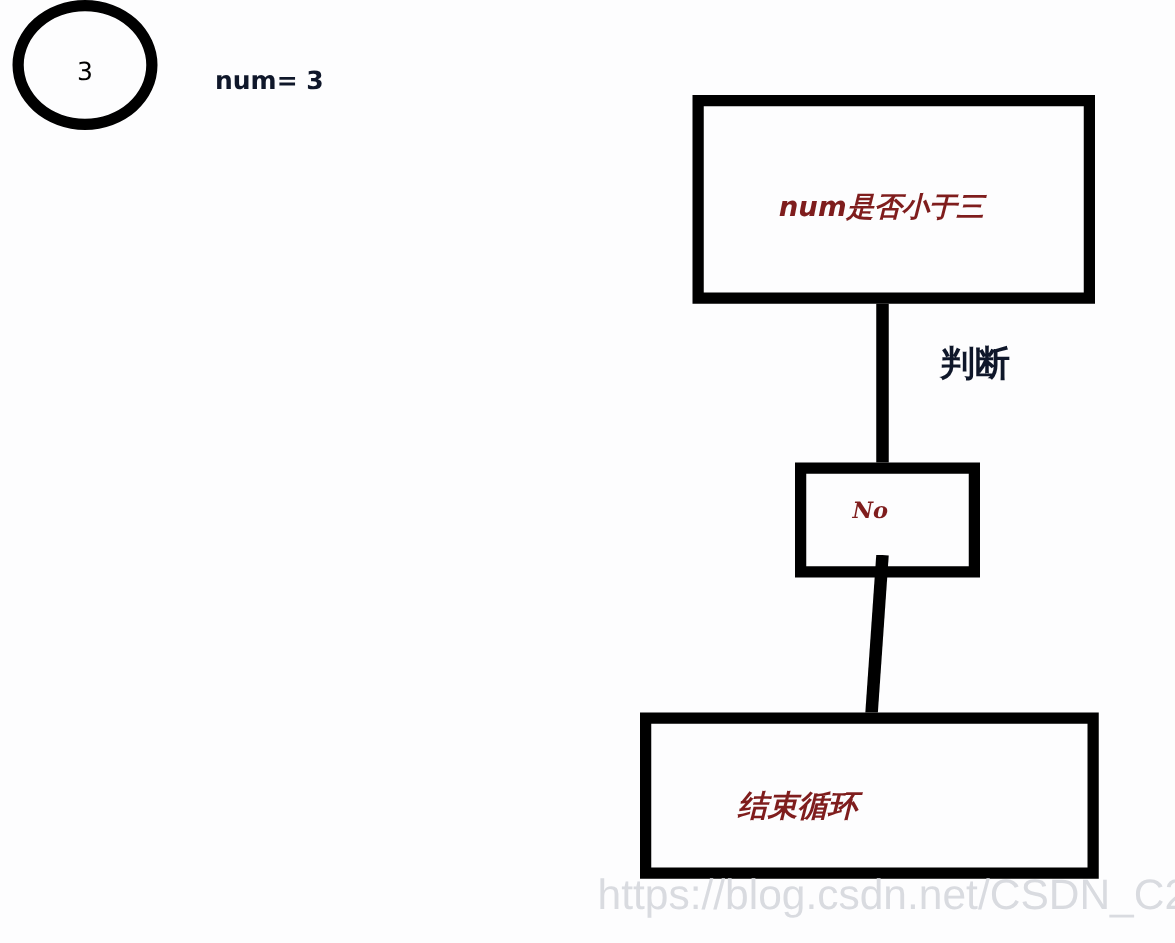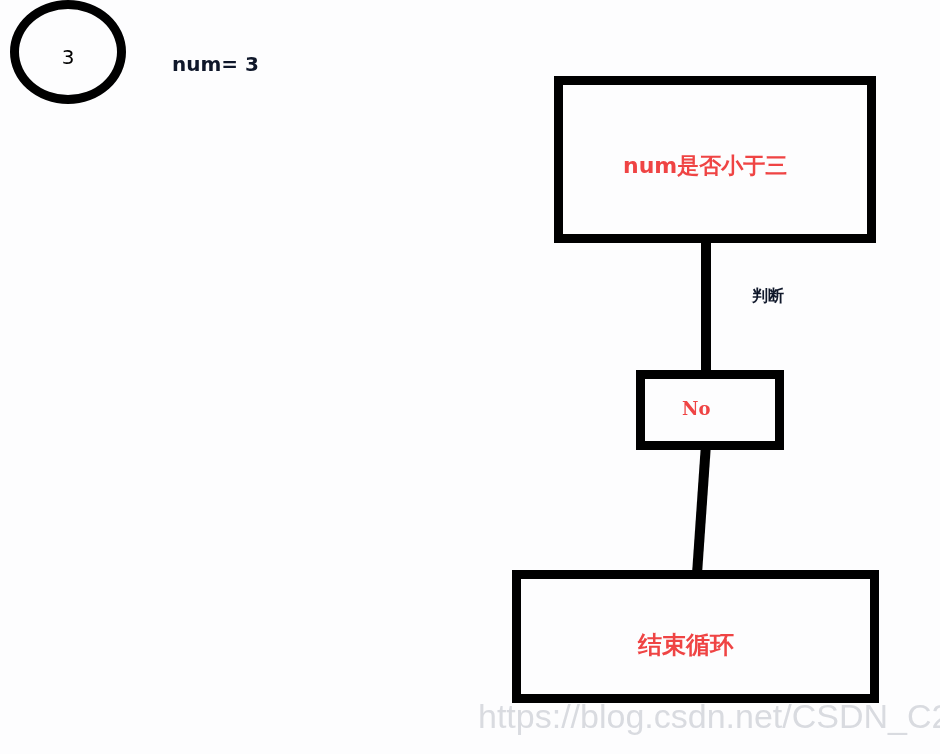--- a/index.html
+++ b/index.html
@@ -3,43 +3,43 @@
 <meta charset="utf-8">
 <style>
   html, body { margin:0; padding:0; }
   body { width:940px; height:754px; background:#fdfdfe; position:relative; overflow:hidden;
          font-family:"DejaVu Sans", sans-serif; }
   .abs { position:absolute; }
   .circle { left:10px; top:0px; width:116px; height:104px; border:9px solid #000; border-radius:50%; box-sizing:border-box; }
   .circle span { position:absolute; left:0; right:0; top:36px; text-align:center; font-size:20px; color:#000; }
   .label { font-size:20px; color:#0f172a; font-weight:bold; }
   .box { border:9px solid #000; box-sizing:border-box; background:#fdfdfe; }
-  .box-text { position:absolute; font-weight:bold; color:#ef4444; white-space:nowrap; }
+  .box-text { position:absolute; font-weight:bold; color:#7f1d1d; white-space:nowrap;font-style:italic; }
   .watermark { font-size:34px; color:#d9dbe0; font-family:"Liberation Sans", sans-serif; letter-spacing:0px; }
 </style>
 </head>
 <body>
 
 <div class="abs circle">
   <span>3</span>
 </div>
 <div class="abs label" style="left:172px; top:52px;">num= 3</div>
 
 <div class="abs box" style="left:554px; top:76px; width:322px; height:167px;">
   <div class="box-text" style="left:60px; top:66px; font-size:22px;">num是否小于三</div>
 </div>
 
 <div class="abs" style="left:701px; top:243px; width:10px; height:130px; background:#000;"></div>
-<div class="abs label" style="left:752px; top:286px; font-size:16px;">判断</div>
+<div class="abs label" style="left:752px; top:272px; font-size:28px;">判断</div>
 
-<div class="abs box" style="left:636px; top:370px; width:148px; height:80px;">
+<div class="abs box" style="left:636px; top:370px; width:148px; height:92px;">
   <div class="box-text" style="left:37px; top:19px; font-size:18px; font-family:'DejaVu Serif', serif;">No</div>
 </div>
 
 <svg class="abs" style="left:680px; top:444px;" width="40" height="130">
   <line x1="26" y1="0" x2="17" y2="130" stroke="#000" stroke-width="10"></line>
 </svg>
 
 <div class="abs box" style="left:512px; top:570px; width:367px; height:133px;">
-  <div class="box-text" style="left:69px; top:50px; font-size:24px;margin-left:48px;">结束循环</div>
+  <div class="box-text" style="left:69px; top:50px; font-size:24px;">结束循环</div>
 </div>
 
 <div class="abs watermark" style="left:478px; top:697px;">https://blog.csdn.net/CSDN_C2</div>
 
 </body></html>

